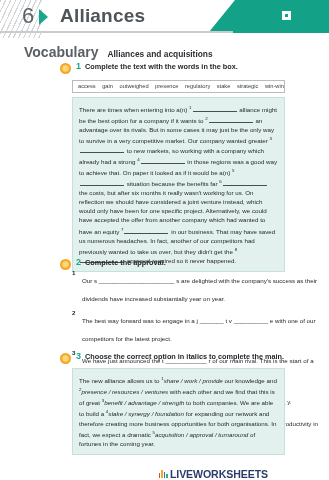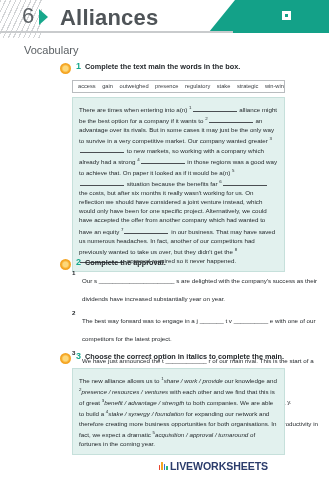--- a/index.html
+++ b/index.html
@@ -40,35 +40,35 @@
   }
   .chevron {
     position: absolute; left: 39px; top: 9px;
     width: 0; height: 0;
     border-left: 9px solid #17a88c;
     border-top: 8px solid transparent;
     border-bottom: 8px solid transparent;
   }
   .chap-title {
     position: absolute; left: 60px; top: 5px;
-    font-size: 22px; color: #4f5458; font-weight: 700; letter-spacing: .2px;
+    font-size: 19px; color: #4f5458; font-weight: 700; letter-spacing: .2px;
   }
   .corner-box {
     position: absolute; right: 38px; top: 11px;
     width: 9px; height: 9px; background: #ffffff;
     display:flex; align-items:center; justify-content:center;
   }
   .corner-box i { display:block; width:3px; height:3px; background:#13a188; }
 
   
   .subhead {
     position: absolute; left: 24px; top: 44px;
     display: flex; align-items: baseline; gap: 9px;
   }
-  .subhead .lbl { font-size: 11px; color: #5a5f63; font-weight: 400; }
+  .subhead .lbl { font-size: 14px; color: #5a5f63; font-weight: 700; }
   .subhead .ttl { font-size: 8.4px; color: #2c3034; font-weight: 700; }
 
   
   .ex { position: absolute; left: 0; width: 329px; }
   .ex-head { position: relative; display: flex; align-items: flex-start; }
   .dot {
     position: absolute; left: 60px; top: 1px;
     width: 11px; height: 11px; border-radius: 50%;
     background: radial-gradient(circle at 50% 50%, #fdd87a 0%, #fdd87a 30%, #f5a623 55%, #f0981a 100%);
   }
@@ -115,21 +115,21 @@
     position: absolute; left: 0; top: 0;
     font-size: 6.2px; font-weight: 700; color: #24282c;
   }
   .qitem .qt { font-size: 6.2px; line-height: 8.6px; color: #24282c; }
 
   .ital { font-style: italic; }
 
   
   .footer {
     position: absolute; left: 0; top: 452px; width: 280px; height: 28px;
-    display: flex; align-items: center; justify-content: flex-end;
+    display: flex; align-items: flex-end; justify-content: flex-end;
     padding-right: 12px;
   }
   .lw { display: flex; align-items: center; gap: 2px; }
   .lw-mark { display: flex; align-items: flex-end; gap: 0.8px; height: 8px; }
   .lw-mark i { display: block; width: 1.7px; border-radius: .3px; }
   .lw-text {
     font-size: 10.6px; font-weight: 700; color: #2b3c6b; letter-spacing: -0.1px;
   }
 </style>
 </head>
@@ -145,27 +145,28 @@
     <div class="chap-num">6</div>
     <div class="chevron"></div>
     <div class="chap-title">Alliances</div>
     <div class="corner-box">
         <i></i>
       </div>
   </div>
 
   <div class="subhead">
     <span class="lbl">Vocabulary</span>
+    <span class="ttl">Alliances and acquisitions</span>
   </div>
 
   <div class="ex" style="top:62px;">
     <div class="ex-head">
       <div class="dot"></div>
       <div class="ex-num">1</div>
-      <div class="ex-text">Complete the text main the words in the box.</div>
+      <div class="ex-text">Complete the text with the words in the box.</div>
     </div>
     <div class="wordbox">
       <span>access</span>
       <span>gain</span>
       <span>outweighed</span>
       <span>presence</span>
       <span>regulatory</span>
       <span>stake</span>
       <span>strategic</span>
       <span>win-win</span>

